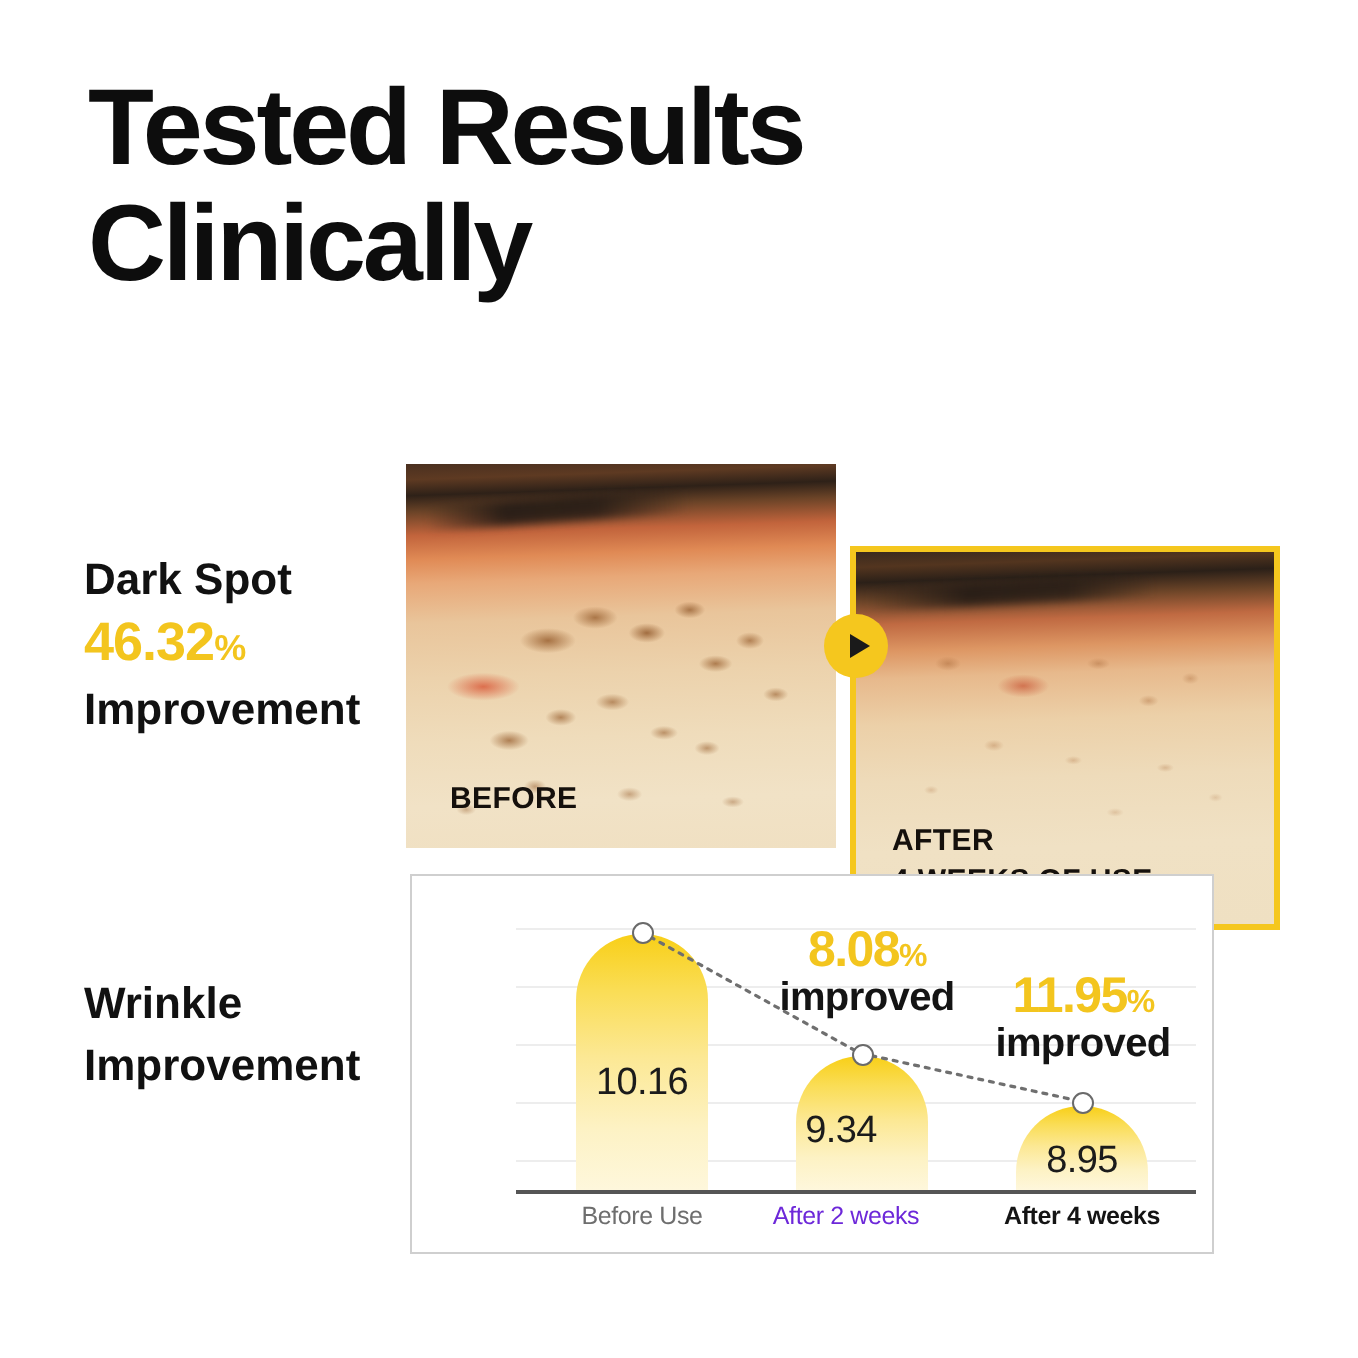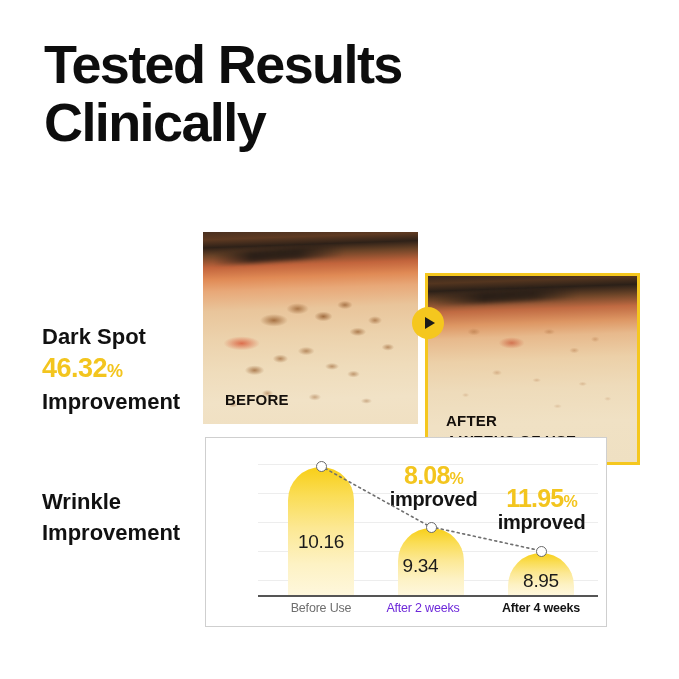--- a/index.html
+++ b/index.html
@@ -20,21 +20,20 @@
     color:#0d0d0d;
   }
   #heading .hl{ display:block; white-space:nowrap; }
 
   
   #darkspot-label{
     position:absolute; left:42px; top:275px;
     width:165px;
     font-size:22px; line-height:1.32; font-weight:700;
     color:#111;
-    margin-top:47px;
   }
   #darkspot-label .pct{
     color:#F3C51E; font-size:27px; font-weight:700;
     letter-spacing:-0.5px;
   }
   #darkspot-label .pct .sym{ font-size:18px; }
 
   
   #photos{
     position:absolute; left:203px; top:232px;

